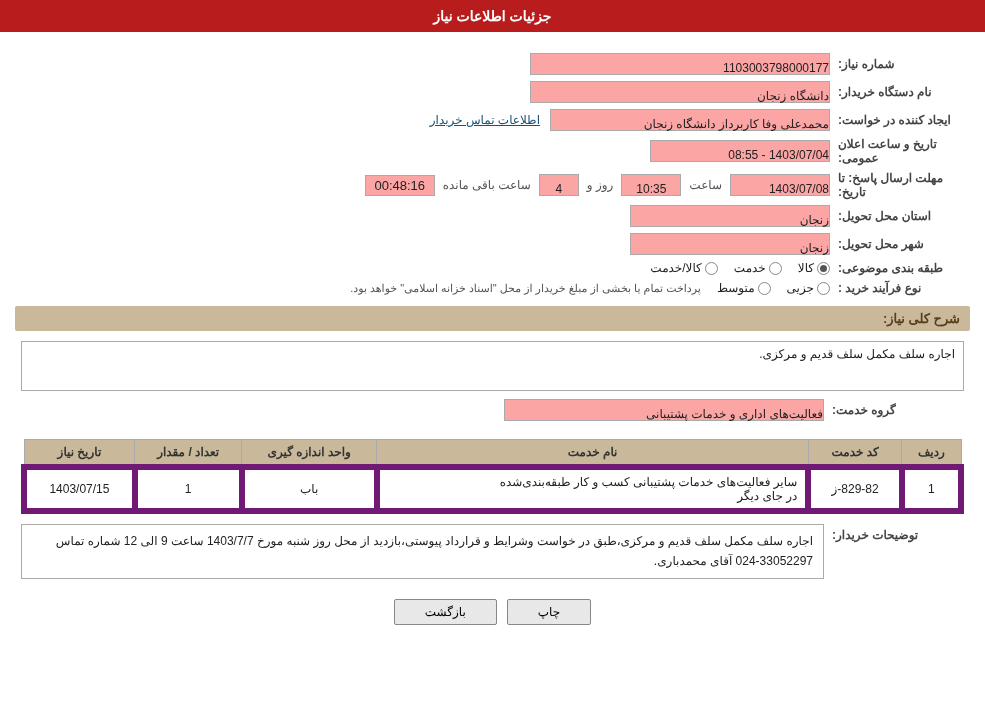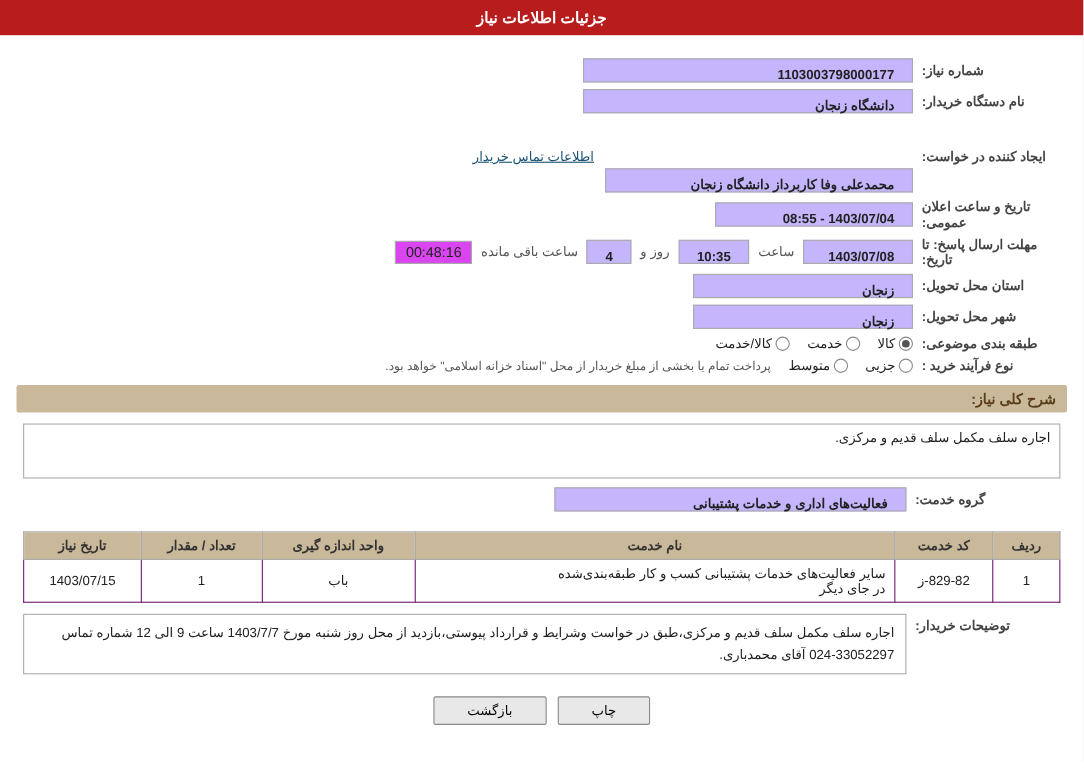--- a/index.html
+++ b/index.html
@@ -32,41 +32,40 @@
       background: #c9b99a;
       color: #5a3e1b;
       font-weight: bold;
       font-size: 13px;
       padding: 5px 10px;
       margin: 8px 0 6px 0;
       border-radius: 2px;
     }
     .input-box {
       border: 1px solid #aaa;
-      background: #c4b5fd;
-      padding: 3px 16px;
+      background: #fca5a5;
+      padding: 3px 0;
       min-width: 180px;
       display: inline-block;
       height: 22px;
       line-height: 22px;
       text-align: right;
-      font-weight: bold;
     }
     .input-wide {
       min-width: 340px;
     }
     .blue-link {
       color: #1a5276;
       text-decoration: underline;
       cursor: pointer;
     }
     .timer-box {
       border: 1px solid #aaa;
       padding: 2px 8px;
-      background: #d946ef;
+      background: #fca5a5;
       font-size: 13px;
       min-width: 70px;
       text-align: center;
       display: inline-block;
     }
     .radio-group {
       display: flex;
       gap: 10px;
       align-items: center;
       flex-direction: row-reverse;
@@ -113,21 +112,21 @@
       margin-top: 4px;
     }
     .services-table th {
       background: #c9b99a;
       border: 1px solid #aaa;
       padding: 5px 8px;
       font-weight: bold;
       color: #333;
     }
     .services-table td {
-      border: 1px solid #701a75;
+      border: 6px solid #701a75;
       padding: 5px 8px;
       text-align: center;
       vertical-align: middle;
     }
     .services-table td.text-right {
       text-align: right;
       margin-top: 32px;
     }
     .buyer-notes {
       border: 1px solid #aaa;
@@ -208,21 +207,21 @@
     <div class="form-row">
       <div class="label">نام دستگاه خریدار:</div>
       <div class="value">
         <span class="input-box input-wide" style="min-width:300px;display:inline-block;">دانشگاه زنجان</span>
       </div>
     </div>
 
     <div class="form-row">
       <div class="label">ایجاد کننده در خواست:</div>
       <div class="value" style="display:flex;align-items:center;gap:10px;">
-        <span class="input-box" style="min-width:280px;display:inline-block;margin-top:44px;">محمدعلی وفا کاربرداز دانشگاه زنجان</span>
+        <span class="input-box" style="min-width:280px;display:inline-block;">محمدعلی وفا کاربرداز دانشگاه زنجان</span>
         <span class="blue-link">اطلاعات تماس خریدار</span>
       </div>
     </div>
 
     <div class="form-row">
       <div class="label">تاریخ و ساعت اعلان عمومی:</div>
       <div class="value">
         <span class="input-box" style="min-width:180px;display:inline-block;">1403/07/04 - 08:55</span>
       </div>
     </div>

